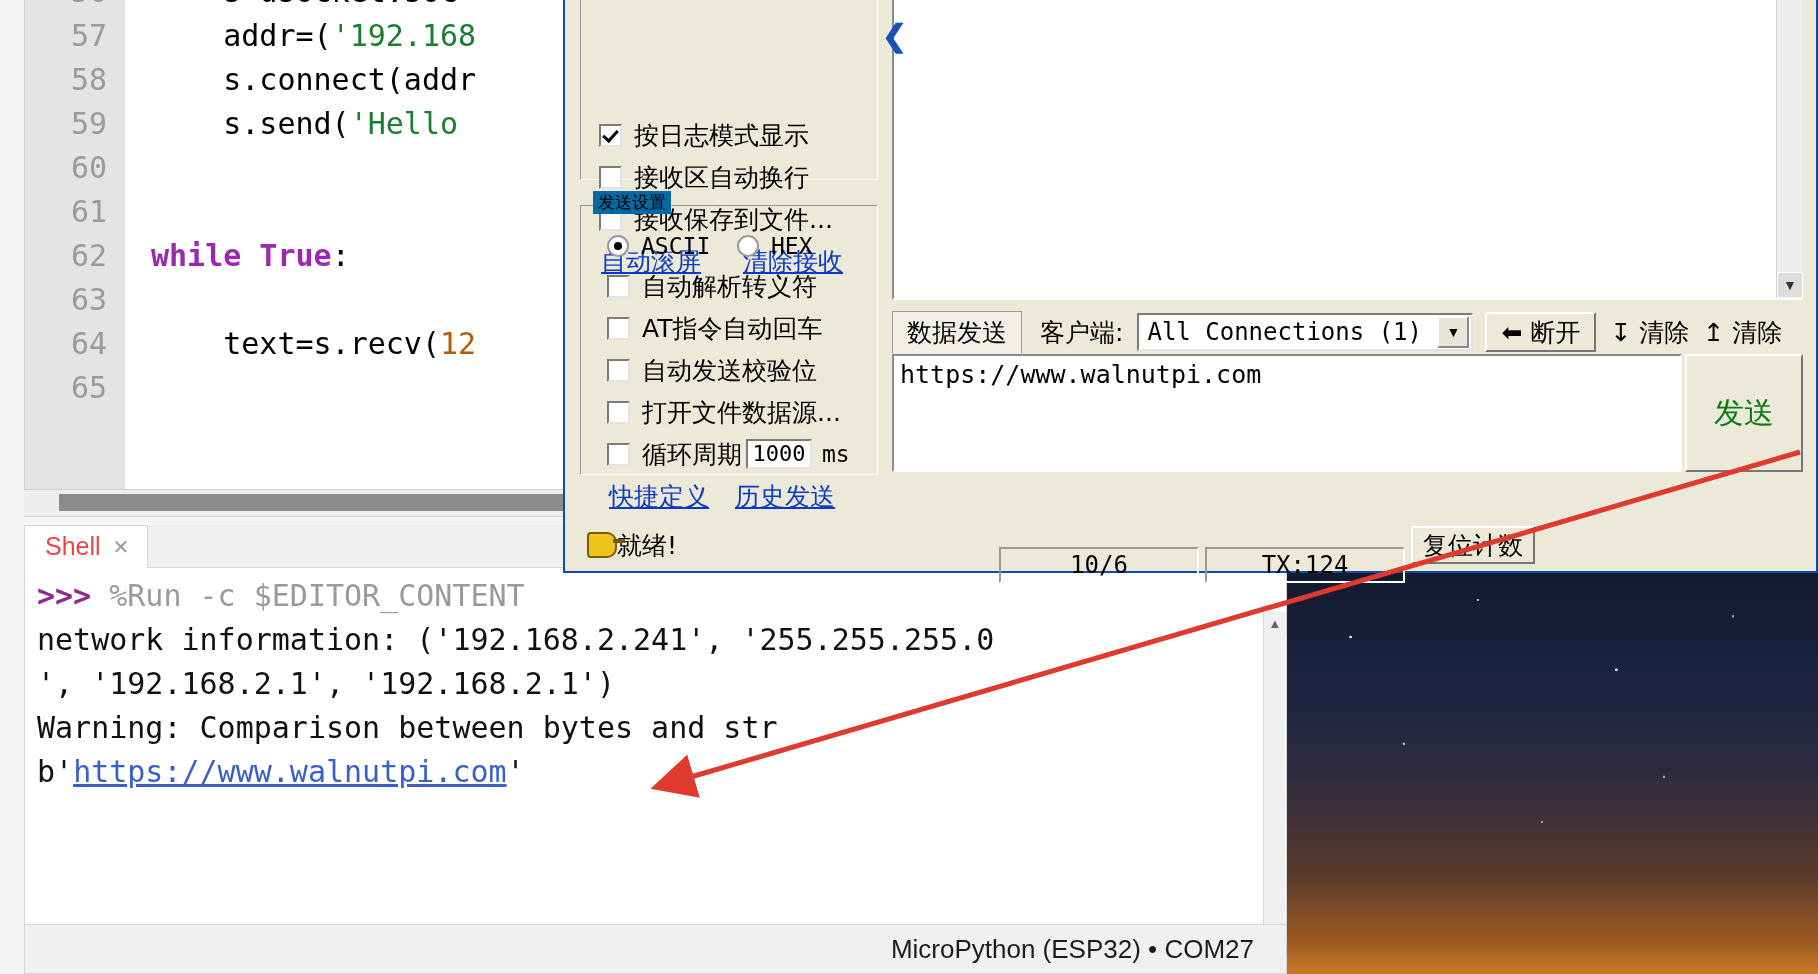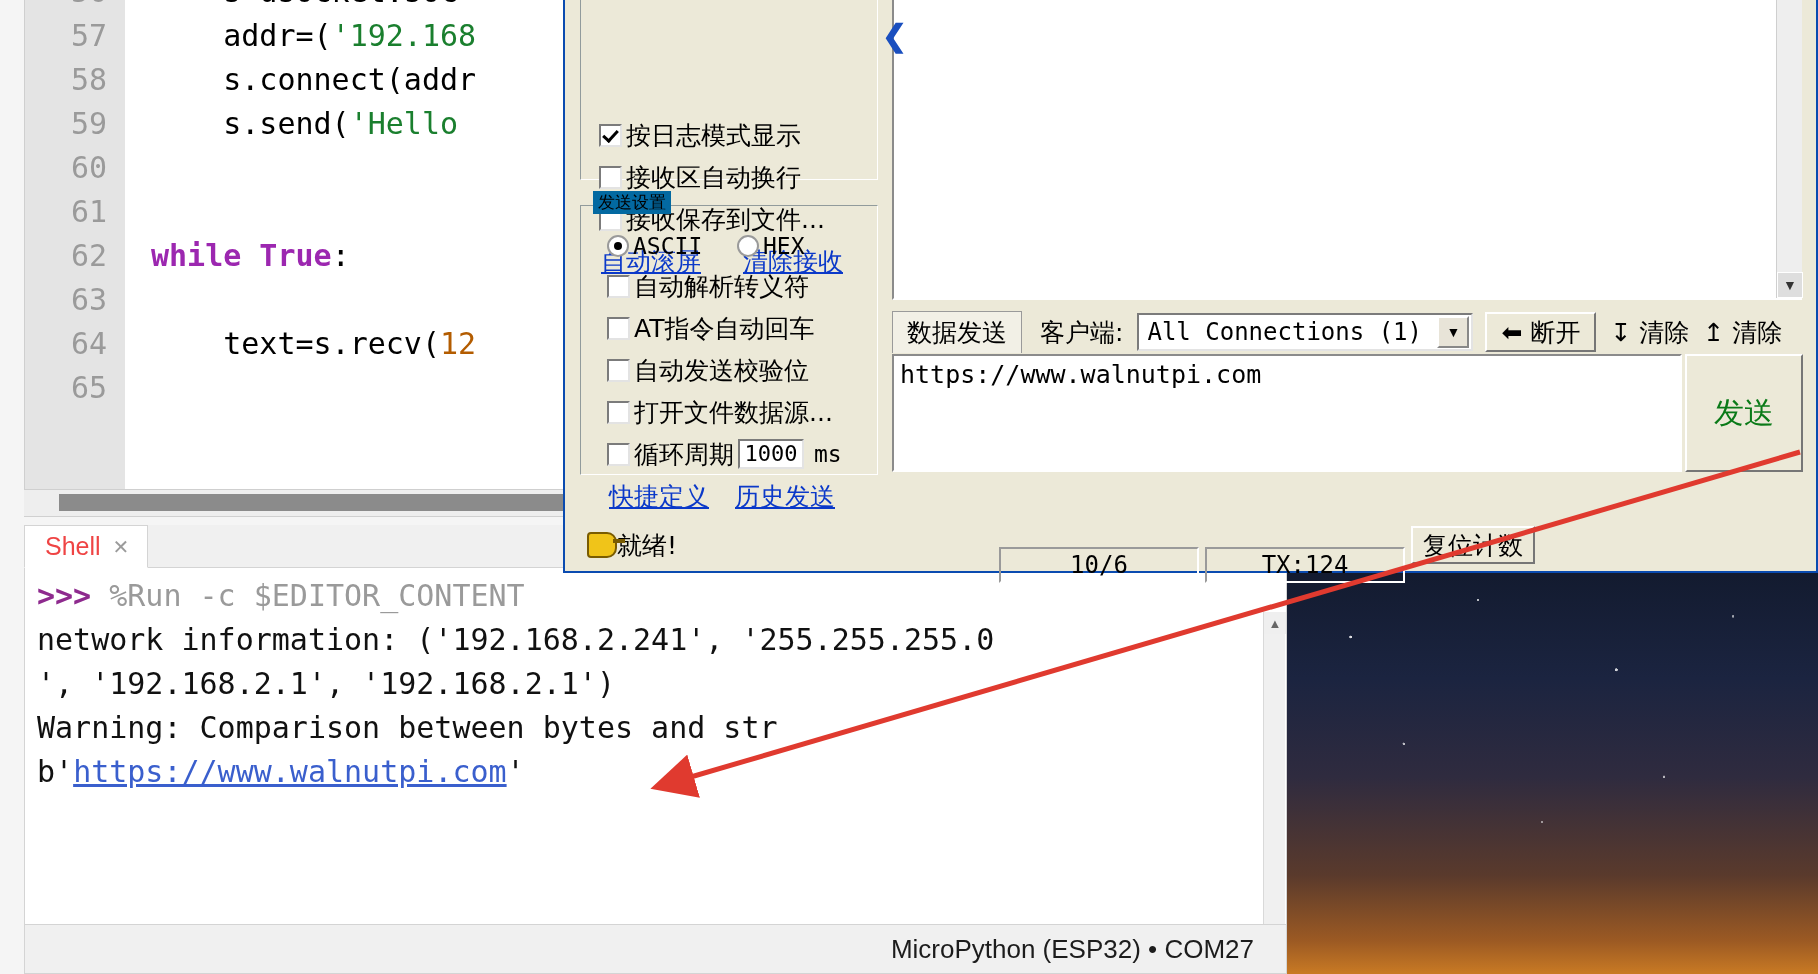--- a/index.html
+++ b/index.html
@@ -253,21 +253,21 @@
   }
   .rb.on::after {
     content: "";
     position: absolute;
     left: 5px; top: 5px;
     width: 8px; height: 8px;
     border-radius: 50%;
     background: #000;
   }
   .rowlabel {
-    margin-left: 4px;
+    margin-left: 12px;
     font-size: 25px;
     color: #000;
     font-family: "DejaVu Sans", sans-serif;
     white-space: nowrap;
   }
   .rowlabel.mono { font-family: "DejaVu Sans Mono", monospace; font-size: 23px; }
 
   .hlink {
     font-size: 25px;
     color: #0b39c9;

